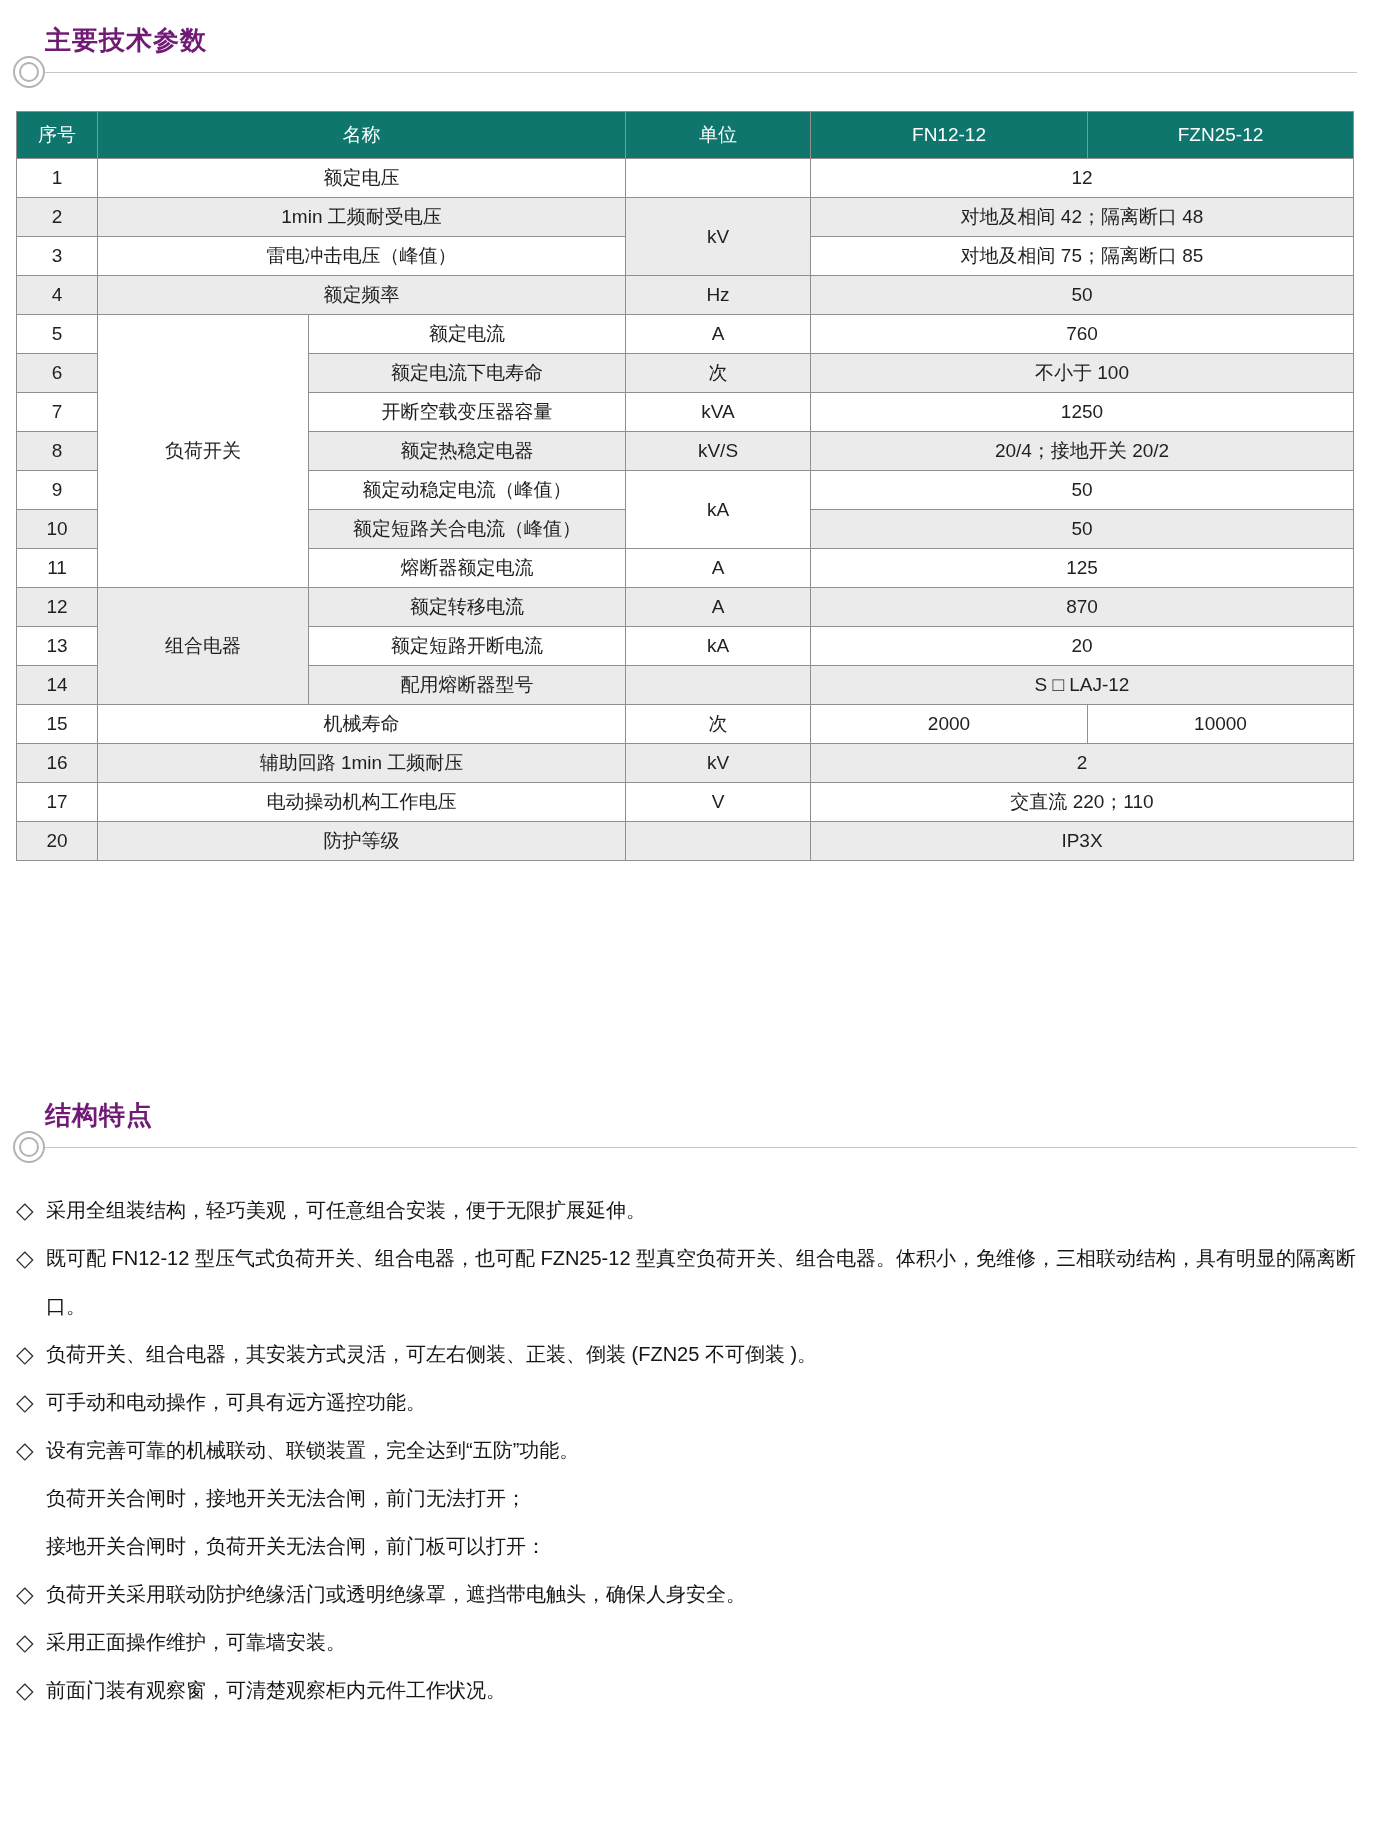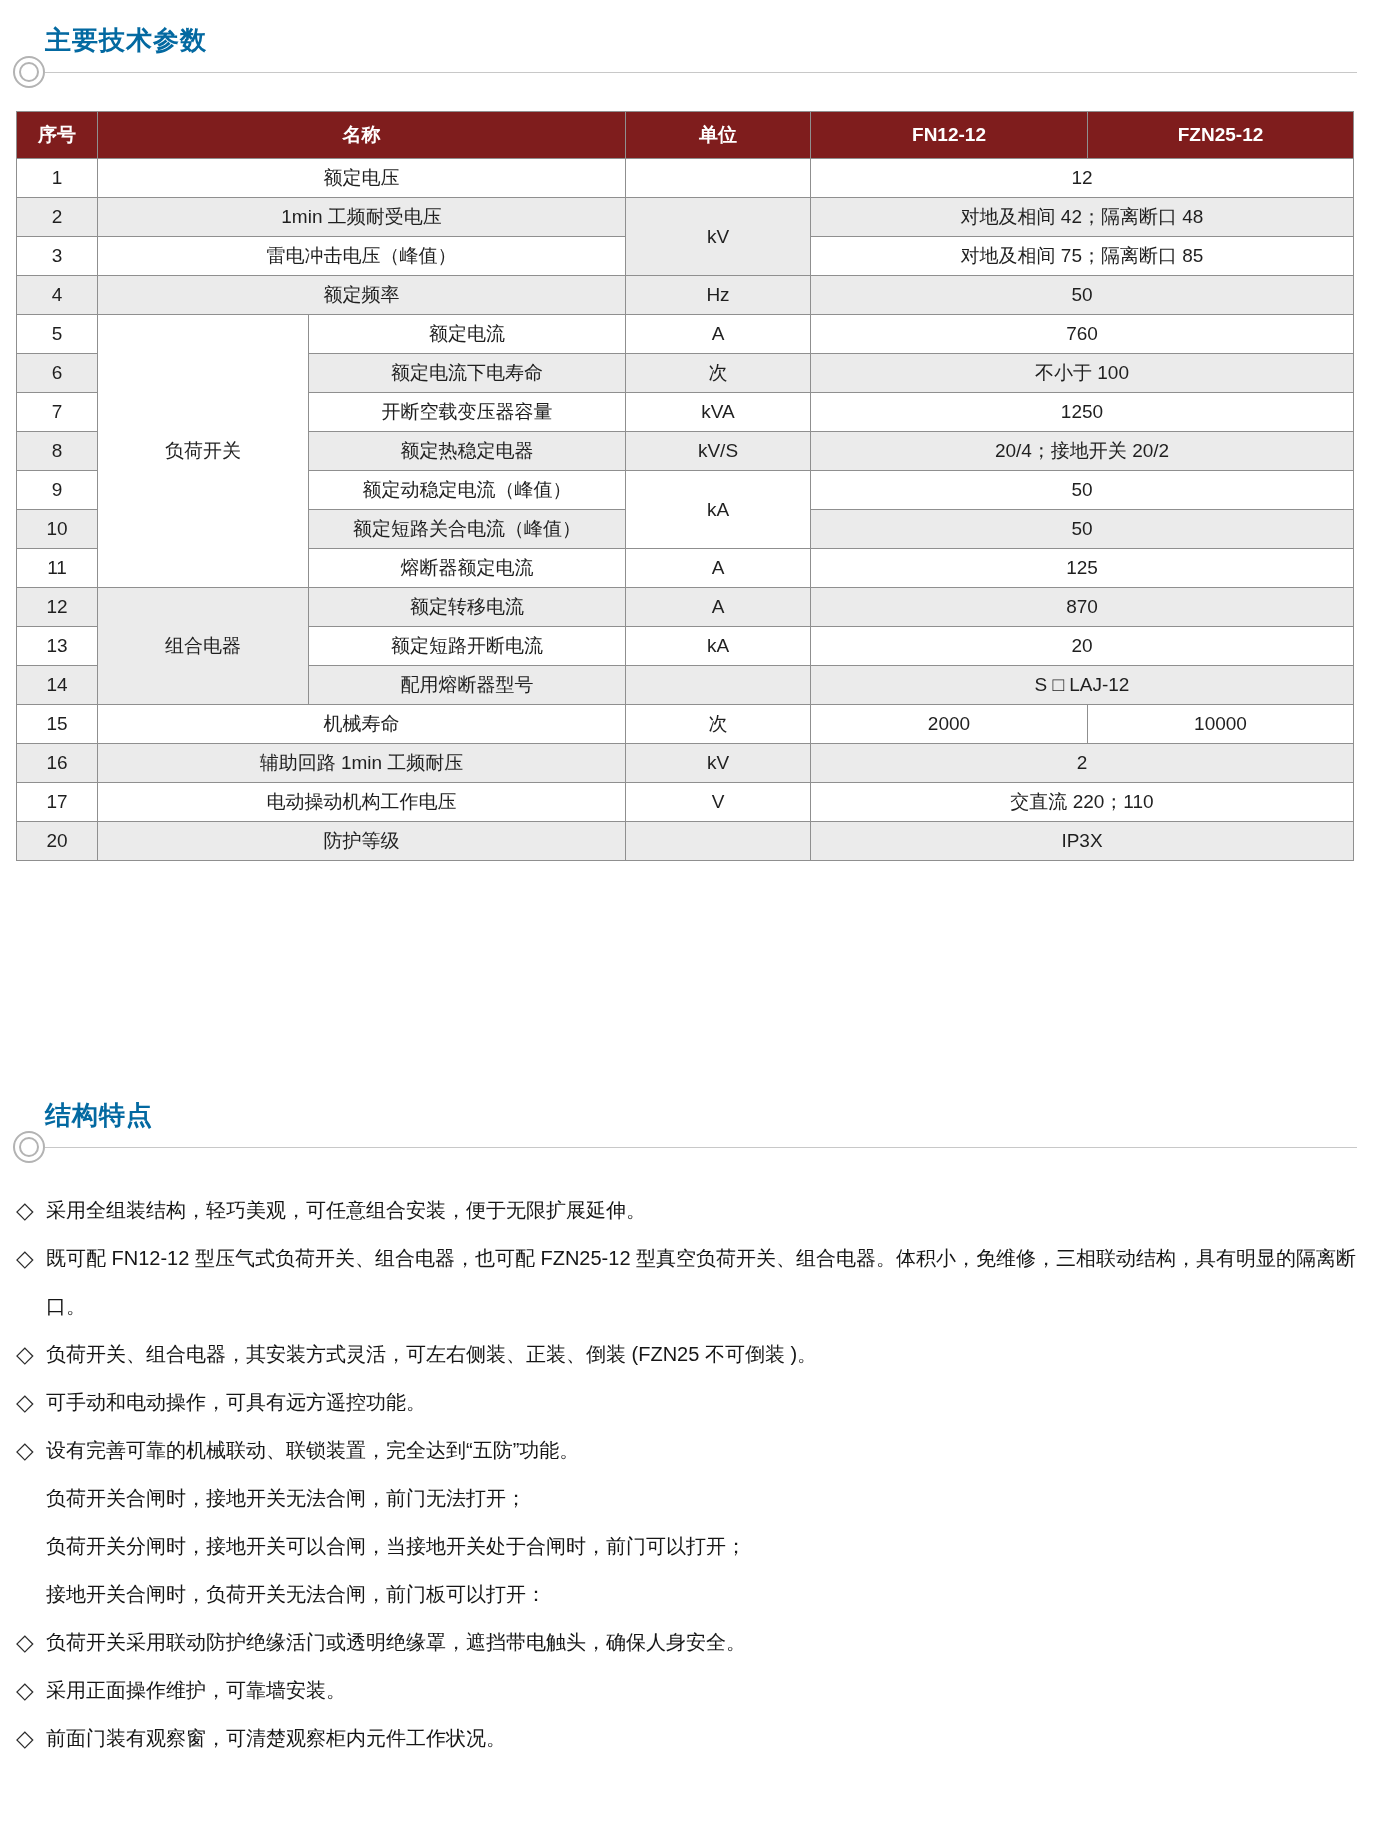--- a/index.html
+++ b/index.html
@@ -11,21 +11,21 @@
     box-sizing:border-box;
     padding-top:26px;
   }
 
   
   .section-head { width:100%; }
   .section-title {
     margin:0 0 0 45px;
     font-size:26px; line-height:28px;
     font-weight:bold;
-    color:#0369a1;
+    color:#701a75;
     letter-spacing:1px;
   }
   .deco { display:flex; align-items:center; margin-top:1px; height:34px; }
   .ring-outer {
     width:28px; height:28px; flex:0 0 28px;
     border:2px solid #b3b3b3; border-radius:50%;
     margin-left:13px;
     display:flex; align-items:center; justify-content:center;
     background:#fff;
   }
@@ -42,23 +42,23 @@
   }
   table.params th, table.params td {
     border:1px solid #8f8f8f;
     text-align:center;
     vertical-align:middle;
     padding:0 4px;
     overflow:hidden;
     white-space:nowrap;
   }
   table.params th {
-    background:#7f1d1d;
+    background:#0f766e;
     color:#ffffff;
-    font-weight:bold;
+    font-weight:normal;
     height:46px;
     font-size:19px;
     margin-top:35px;
   }
   table.params td { height:38px; background:transparent; color:#1f1f1f; }
   tr.r-even td { background:#ebebeb; }
   
   td.m-kv { background:linear-gradient(to bottom,#ebebeb 0%,#ebebeb 50%,#ffffff 50%,#ffffff 100%); }
   td.m-ka { background:linear-gradient(to bottom,#ffffff 0%,#ffffff 50%,#ebebeb 50%,#ebebeb 100%); }
   td.m-fh { background:linear-gradient(to bottom,
@@ -248,23 +248,20 @@
     <span class="feat-text">可手动和电动操作，可具有远方遥控功能。</span>
   </div>
   <div class="feat">
     <span class="feat-marker">◇</span>
     <span class="feat-text">设有完善可靠的机械联动、联锁装置，完全达到“五防”功能。</span>
   </div>
   <div class="feat indent">
     <span class="feat-text">负荷开关合闸时，接地开关无法合闸，前门无法打开；</span>
   </div>
   <div class="feat indent">
-    <span class="feat-text">负荷开关分闸时，接地开关可以合闸，当接地开关处于合闸时，前门可以打开；</span>
-  </div>
-  <div class="feat indent">
     <span class="feat-text">接地开关合闸时，负荷开关无法合闸，前门板可以打开：</span>
   </div>
   <div class="feat">
     <span class="feat-marker">◇</span>
     <span class="feat-text">负荷开关采用联动防护绝缘活门或透明绝缘罩，遮挡带电触头，确保人身安全。</span>
   </div>
   <div class="feat">
     <span class="feat-marker">◇</span>
     <span class="feat-text">采用正面操作维护，可靠墙安装。</span>
   </div>

